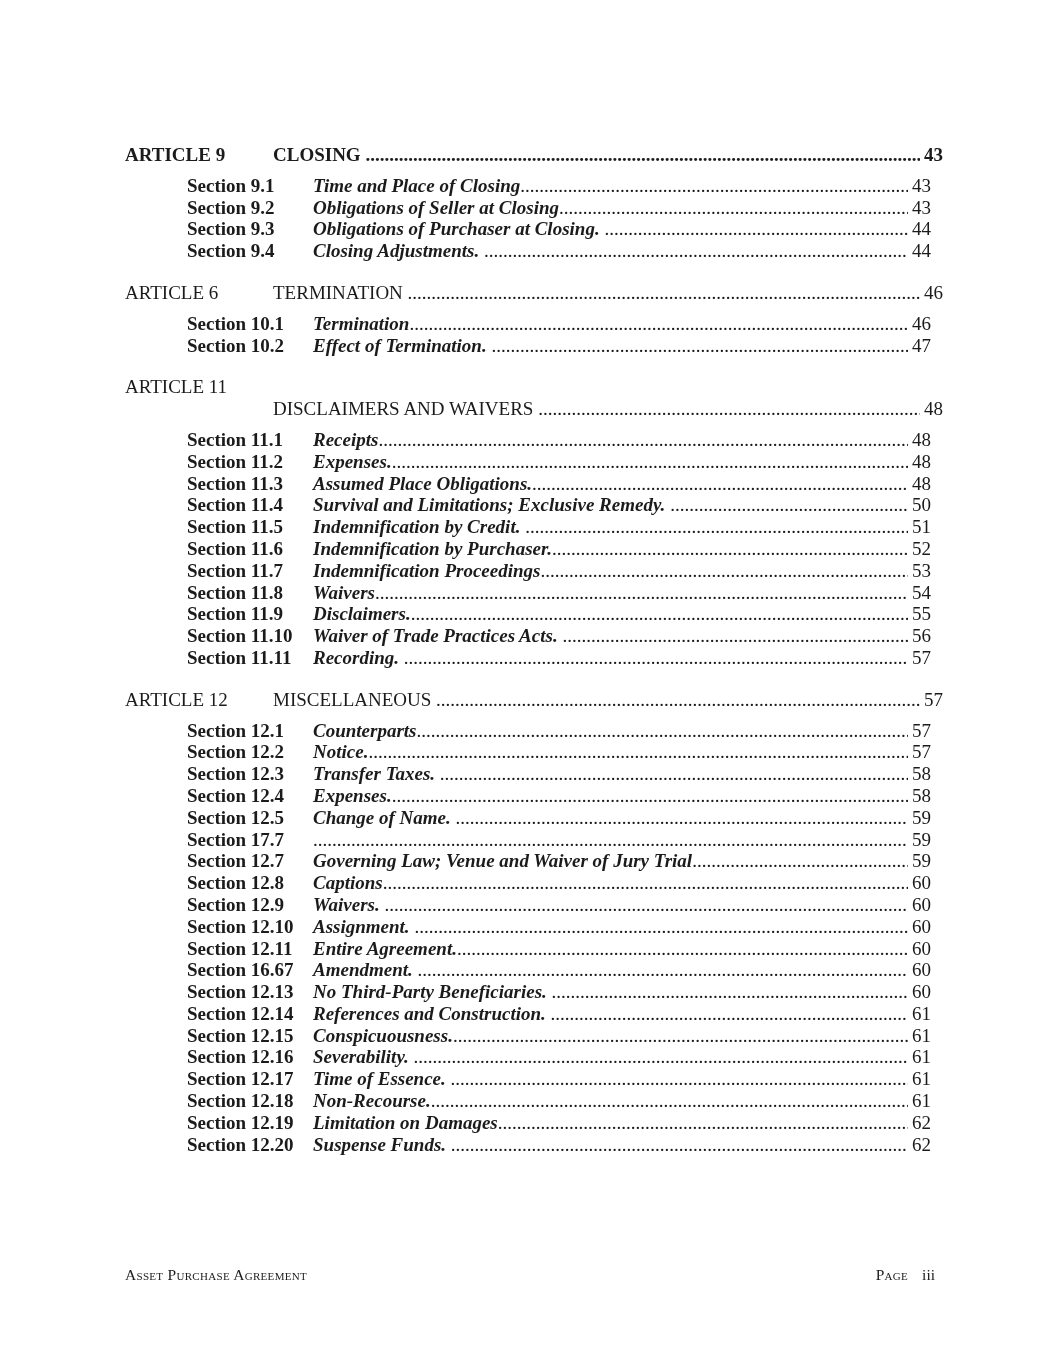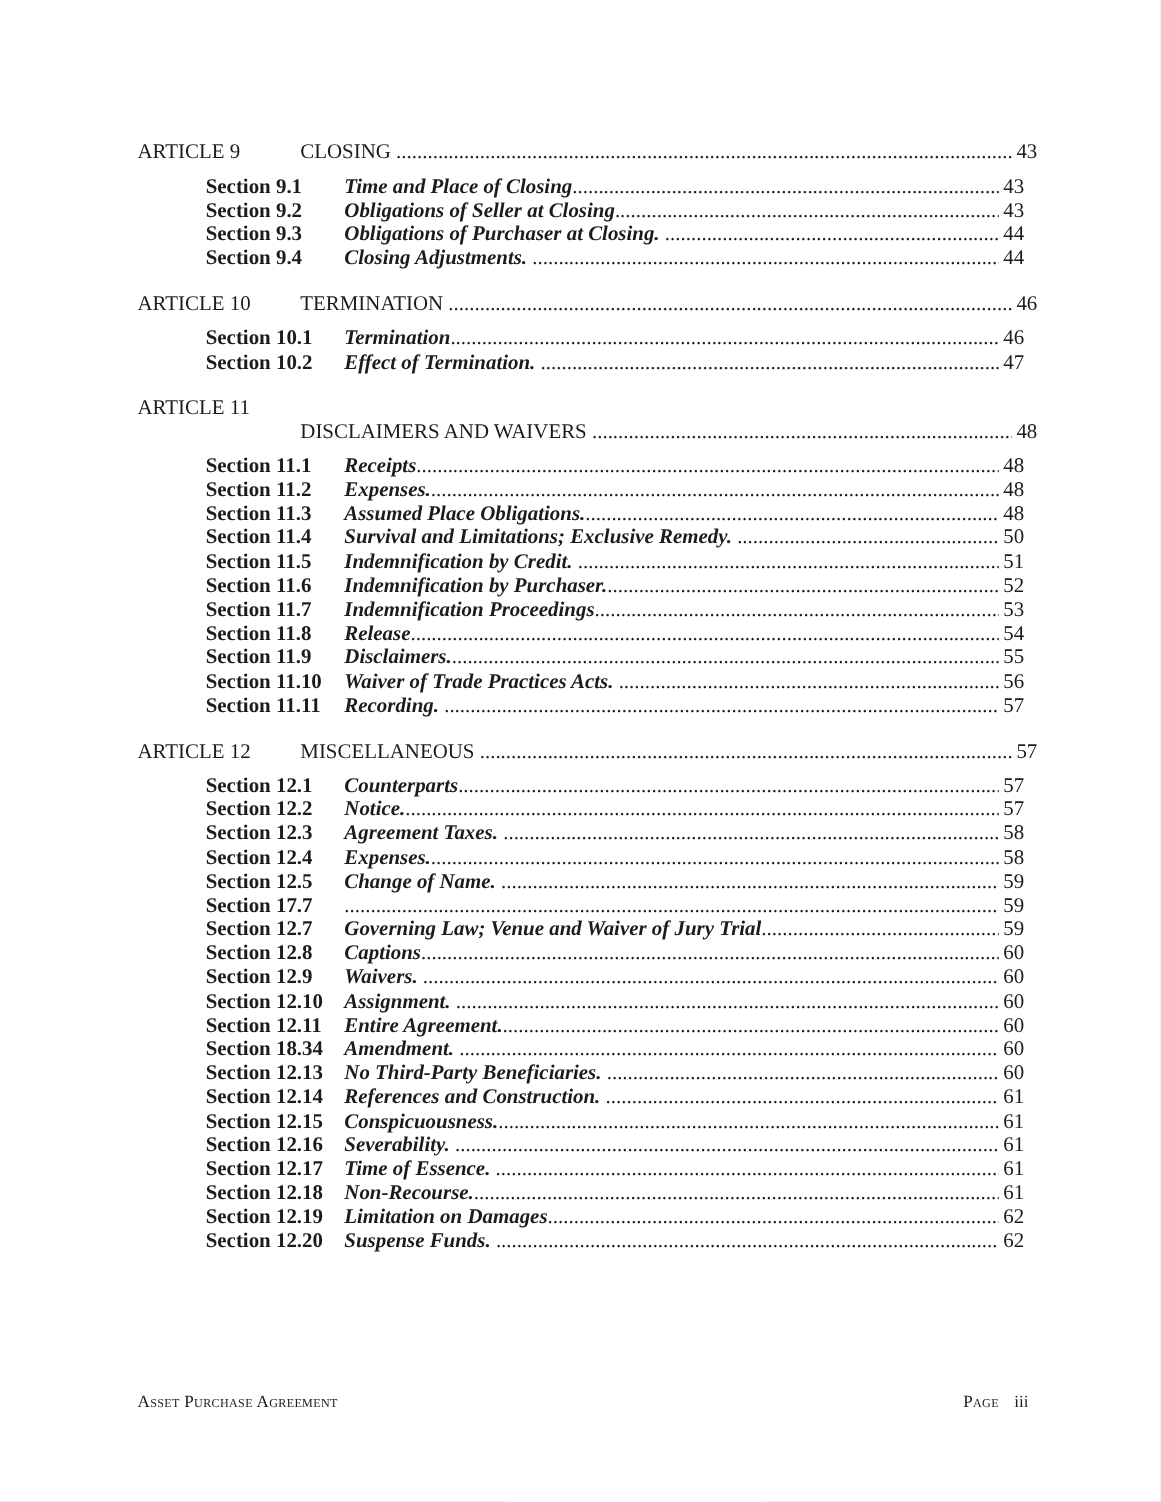--- a/index.html
+++ b/index.html
@@ -15,21 +15,21 @@
     width: 1055px; height: 1365px;
     background: #ffffff;
     overflow: hidden;
   }
   .toc {
     position: absolute; left: 125px; top: 128px;
     width: 818px;
     font-size: 19px;
   }
   .article-block { margin: 20px 0 9px 0; }
-  .article-block:first-child { margin-top: 0; }
+  .article-block:first-child { margin-top: 16px; font-weight: bold; }
   .row { display: flex; align-items: baseline; line-height: 21.8px; }
   .lbl { flex: 0 0 auto; white-space: pre; }
   .row.art .lbl { width: 148px; }
   .row.sec { margin-left: 62px; margin-right: 12px; justify-content: center; }
   .row.sec .lbl { width: 126px; font-weight: bold; }
   .txt { flex: 0 0 auto; white-space: pre; }
   .row.sec .txt { font-weight: bold; font-style: italic; }
   .leader { flex: 1 1 auto; overflow: hidden; white-space: nowrap; min-width: 8px; }
   .leader::after {
     content: "..........................................................................................................................................................................................................................................................";
@@ -77,21 +77,21 @@
   </div>
         <div class="row sec">
     <span class="lbl">Section 9.4</span>
     <span class="txt">Closing Adjustments. </span>
     <span class="leader"></span>
     <span class="pg">44</span>
   </div>
       </div>
       <div class="article-block">
         <div class="row art">
-    <span class="lbl">ARTICLE 10</span>
+    <span class="lbl">ARTICLE 6</span>
     <span class="txt">TERMINATION </span>
     <span class="leader"></span>
     <span class="pg">46</span>
   </div>
       </div>
       <div class="sections">
         <div class="row sec">
     <span class="lbl">Section 10.1</span>
     <span class="txt">Termination</span>
     <span class="leader"></span>
@@ -154,21 +154,21 @@
     <span class="pg">52</span>
   </div>
         <div class="row sec">
     <span class="lbl">Section 11.7</span>
     <span class="txt">Indemnification Proceedings</span>
     <span class="leader"></span>
     <span class="pg">53</span>
   </div>
         <div class="row sec">
     <span class="lbl">Section 11.8</span>
-    <span class="txt">Release</span>
+    <span class="txt">Waivers</span>
     <span class="leader"></span>
     <span class="pg">54</span>
   </div>
         <div class="row sec">
     <span class="lbl">Section 11.9</span>
     <span class="txt">Disclaimers.</span>
     <span class="leader"></span>
     <span class="pg">55</span>
   </div>
         <div class="row sec">
@@ -200,21 +200,21 @@
     <span class="pg">57</span>
   </div>
         <div class="row sec">
     <span class="lbl">Section 12.2</span>
     <span class="txt">Notice.</span>
     <span class="leader"></span>
     <span class="pg">57</span>
   </div>
         <div class="row sec">
     <span class="lbl">Section 12.3</span>
-    <span class="txt">Agreement Taxes. </span>
+    <span class="txt">Transfer Taxes. </span>
     <span class="leader"></span>
     <span class="pg">58</span>
   </div>
         <div class="row sec">
     <span class="lbl">Section 12.4</span>
     <span class="txt">Expenses.</span>
     <span class="leader"></span>
     <span class="pg">58</span>
   </div>
         <div class="row sec">
@@ -252,21 +252,21 @@
     <span class="leader"></span>
     <span class="pg">60</span>
   </div>
         <div class="row sec">
     <span class="lbl">Section 12.11</span>
     <span class="txt">Entire Agreement.</span>
     <span class="leader"></span>
     <span class="pg">60</span>
   </div>
         <div class="row sec">
-    <span class="lbl">Section 18.34</span>
+    <span class="lbl">Section 16.67</span>
     <span class="txt">Amendment. </span>
     <span class="leader"></span>
     <span class="pg">60</span>
   </div>
         <div class="row sec">
     <span class="lbl">Section 12.13</span>
     <span class="txt">No Third-Party Beneficiaries. </span>
     <span class="leader"></span>
     <span class="pg">60</span>
   </div>

